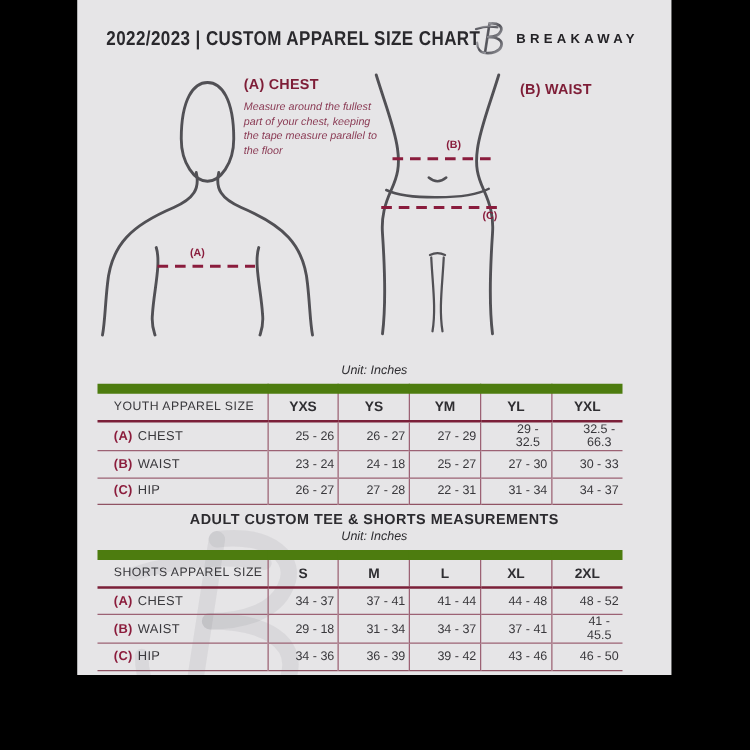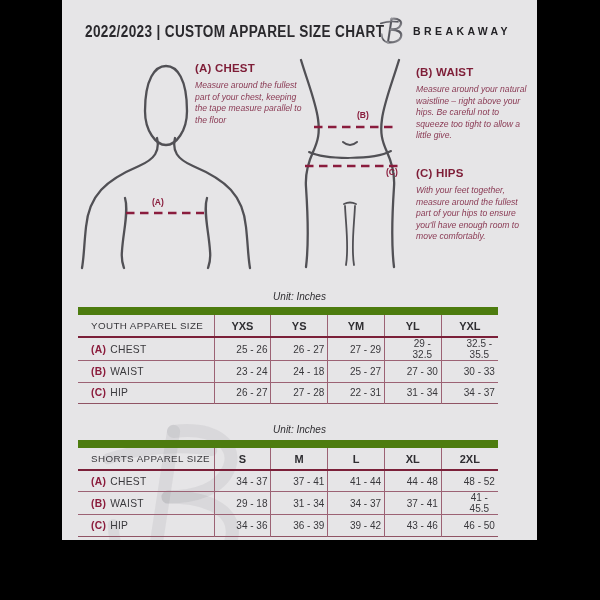--- a/index.html
+++ b/index.html
@@ -101,25 +101,20 @@
     <span class="marker" style="left:90px; top:197px;">(A)</span>
     <span class="marker" style="left:295px; top:110px;">(B)</span>
     <span class="marker" style="left:324px; top:167px;">(C)</span>
 
     <div class="block" style="left:133px; top:62px; width:110px;">
       <div class="heading">(A) CHEST</div>
       <div class="desc">Measure around the fullest part of your chest, keeping the tape measure parallel to the floor</div>
     </div>
     <div class="block" style="left:354px; top:66px; width:112px;">
       <div class="heading">(B) WAIST</div>
-      <div class="desc">Measure around your natural waistline – right above your hips. Be careful not to squeeze too tight to allow a little give.</div>
-    </div>
-    <div class="block" style="left:354px; top:167px; width:112px;">
-      <div class="heading">(C) HIPS</div>
-      <div class="desc">With your feet together, measure around the fullest part of your hips to ensure you'll have enough room to move comfortably.</div>
     </div>
 
     <svg class="watermark" width="210" height="175" viewBox="0 0 30 32">
       <g fill="none" stroke="rgba(105,105,115,0.10)" stroke-linecap="round">
         <path d="M 14 3 L 10 29" stroke-width="2.4"></path>
         <path d="M 14 3 C 22 2 26 6 24 10 C 22.5 13.5 18 15 13 15" stroke-width="2.4"></path>
         <path d="M 13 15 C 21 15 26 18 24.5 23 C 23 28 16 30 9 29" stroke-width="2.4"></path>
         <path d="M 2 8 C 8 6 16 5.5 21 6.5" stroke-width="2"></path>
         <path d="M 3 20 C 3 25.5 6 29 10 29" stroke-width="2"></path>
       </g>
@@ -145,41 +140,42 @@
           <th>YXL</th>
         </tr>
       </thead>
       <tbody>
         <tr>
           <td class="rowhead"><span class="mk">(A)</span><span>CHEST</span></td>
           <td>25 - 26</td>
           <td>26 - 27</td>
           <td>27 - 29</td>
           <td>29 - 32.5</td>
-          <td>32.5 - 35.5</td>
+          <td>32.5 - 66.3</td>
         </tr>
         <tr>
           <td class="rowhead"><span class="mk">(B)</span><span>WAIST</span></td>
           <td>23 - 24</td>
           <td>24 - 18</td>
           <td>25 - 27</td>
           <td>27 - 30</td>
           <td>30 - 33</td>
         </tr>
         <tr>
           <td class="rowhead"><span class="mk">(C)</span><span>HIP</span></td>
           <td>26 - 27</td>
           <td>27 - 28</td>
           <td>22 - 31</td>
           <td>31 - 34</td>
           <td>34 - 37</td>
         </tr>
       </tbody>
     </table>
 
+    <div class="tbl-title" style="top:410px;">ADULT CUSTOM TEE &amp; SHORTS MEASUREMENTS</div>
     <div class="tbl-unit" style="top:424px;">Unit: Inches</div>
     <table class="size-table" style="top:440px;">
       <colgroup>
           <col class="c0">
           <col>
           <col>
           <col>
           <col>
           <col>
         </colgroup>

